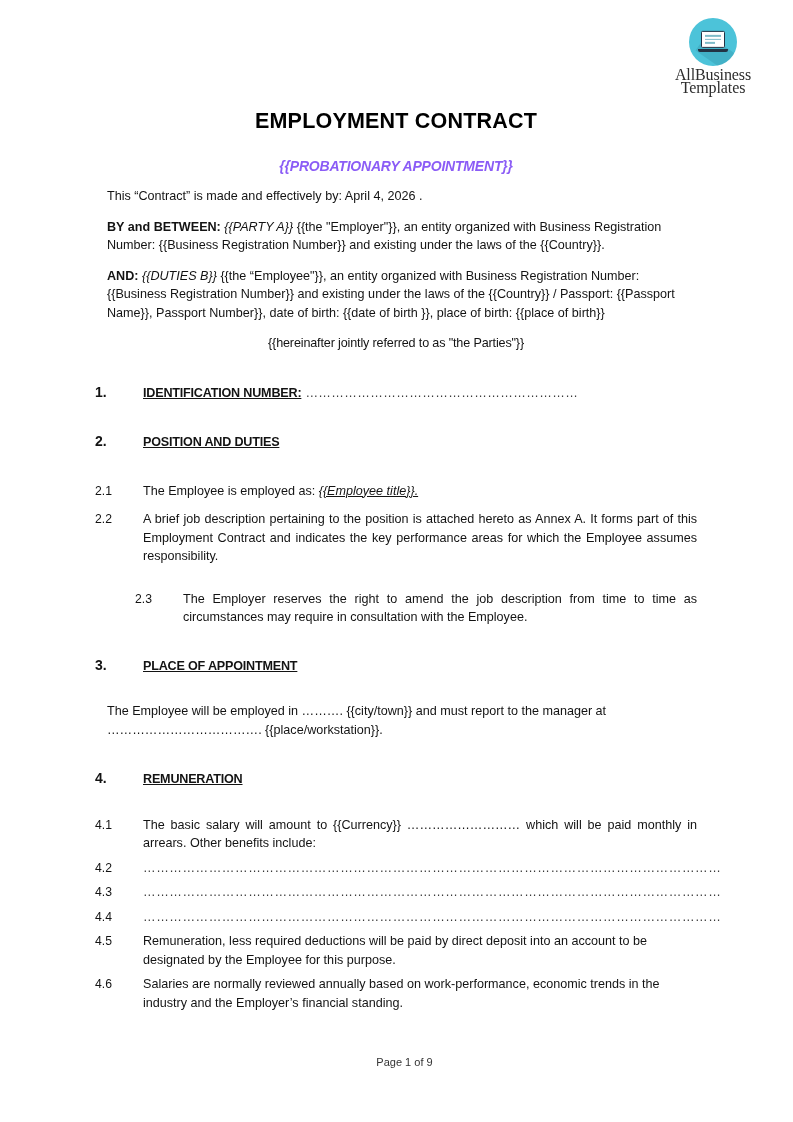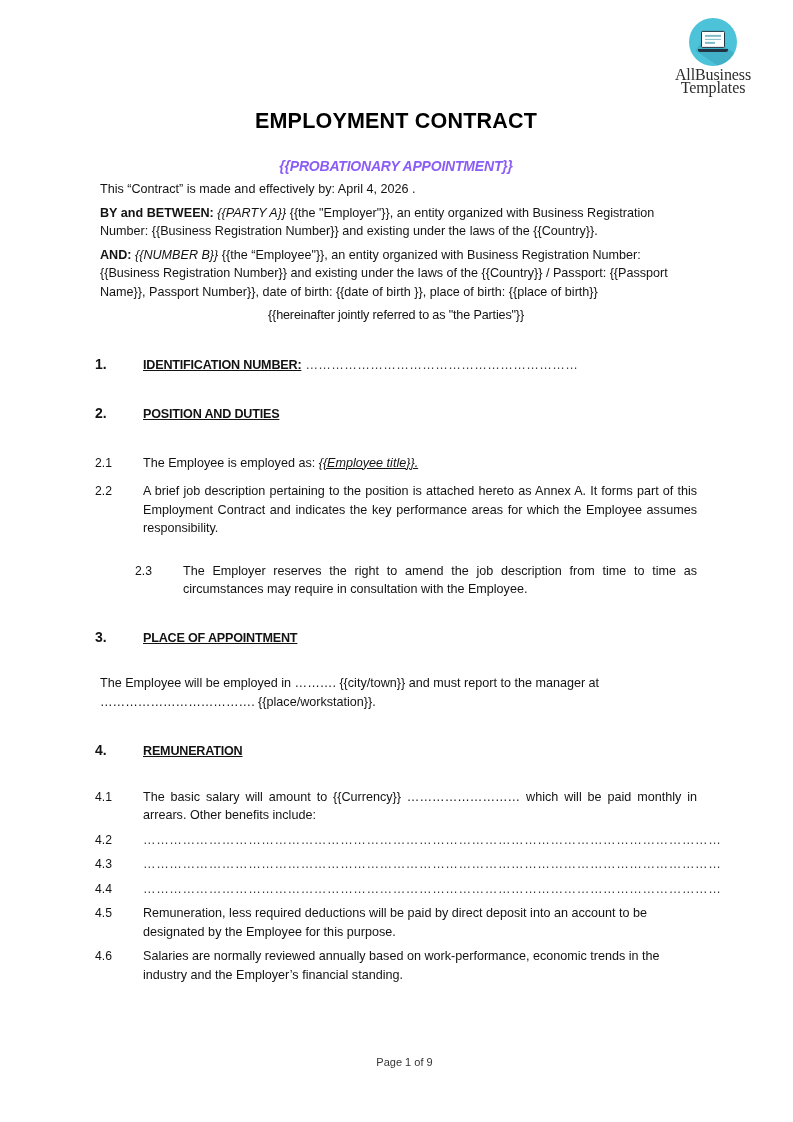--- a/index.html
+++ b/index.html
@@ -111,21 +111,21 @@
     text-align: center;
     font-size: 14px;
     font-weight: bold;
     font-style: italic;
     margin-top: 26px;
     letter-spacing: -0.2px;
     color: #8b5cf6;
   }
 
   p.para {
-    margin: 5px;
+    margin: 12px;
     padding: 0;
   }
   .mt-intro  { margin-top: 25px; }
   .mt-party  { margin-top: 20px; }
   .mt-and    { margin-top: 22px; }
   .center-note {
     text-align: center;
     margin-top: 25px;
     letter-spacing: -0.15px;
   }
@@ -221,21 +221,21 @@
     <div class="doc-title">EMPLOYMENT CONTRACT</div>
     <div class="doc-subtitle">{{PROBATIONARY APPOINTMENT}}</div>
 
     <p class="para mt-intro">This “Contract” is made and effectively by:  April 4, 2026 .</p>
 
     <p class="para mt-party">
       <b>BY and BETWEEN:</b><span> </span><i>{{PARTY A}}</i><span> </span><span>{{the "Employer"}}, an entity organized with Business Registration Number: {{Business Registration Number}} and existing under the laws of the {{Country}}.</span>
     </p>
 
     <p class="para mt-and">
-      <b>AND:</b><span> </span><i>{{NUMBER B}}</i><span> </span><span>{{the “Employee"}}, an entity organized with Business Registration Number: {{Business Registration Number}} and existing under the laws of the {{Country}} / Passport: {{Passport Name}}, Passport Number}}, date of birth: {{date of birth }}, place of birth: {{place of birth}}</span>
+      <b>AND:</b><span> </span><i>{{DUTIES B}}</i><span> </span><span>{{the “Employee"}}, an entity organized with Business Registration Number: {{Business Registration Number}} and existing under the laws of the {{Country}} / Passport: {{Passport Name}}, Passport Number}}, date of birth: {{date of birth }}, place of birth: {{place of birth}}</span>
     </p>
 
     <p class="para center-note">{{hereinafter jointly referred to as "the Parties"}}</p>
 
     <div class="section">
       <div class="num">1.</div>
       <div>
         <span class="heading">IDENTIFICATION NUMBER:</span><span class="trail dots-line">………………………………………………………</span>
       </div>
     </div>

